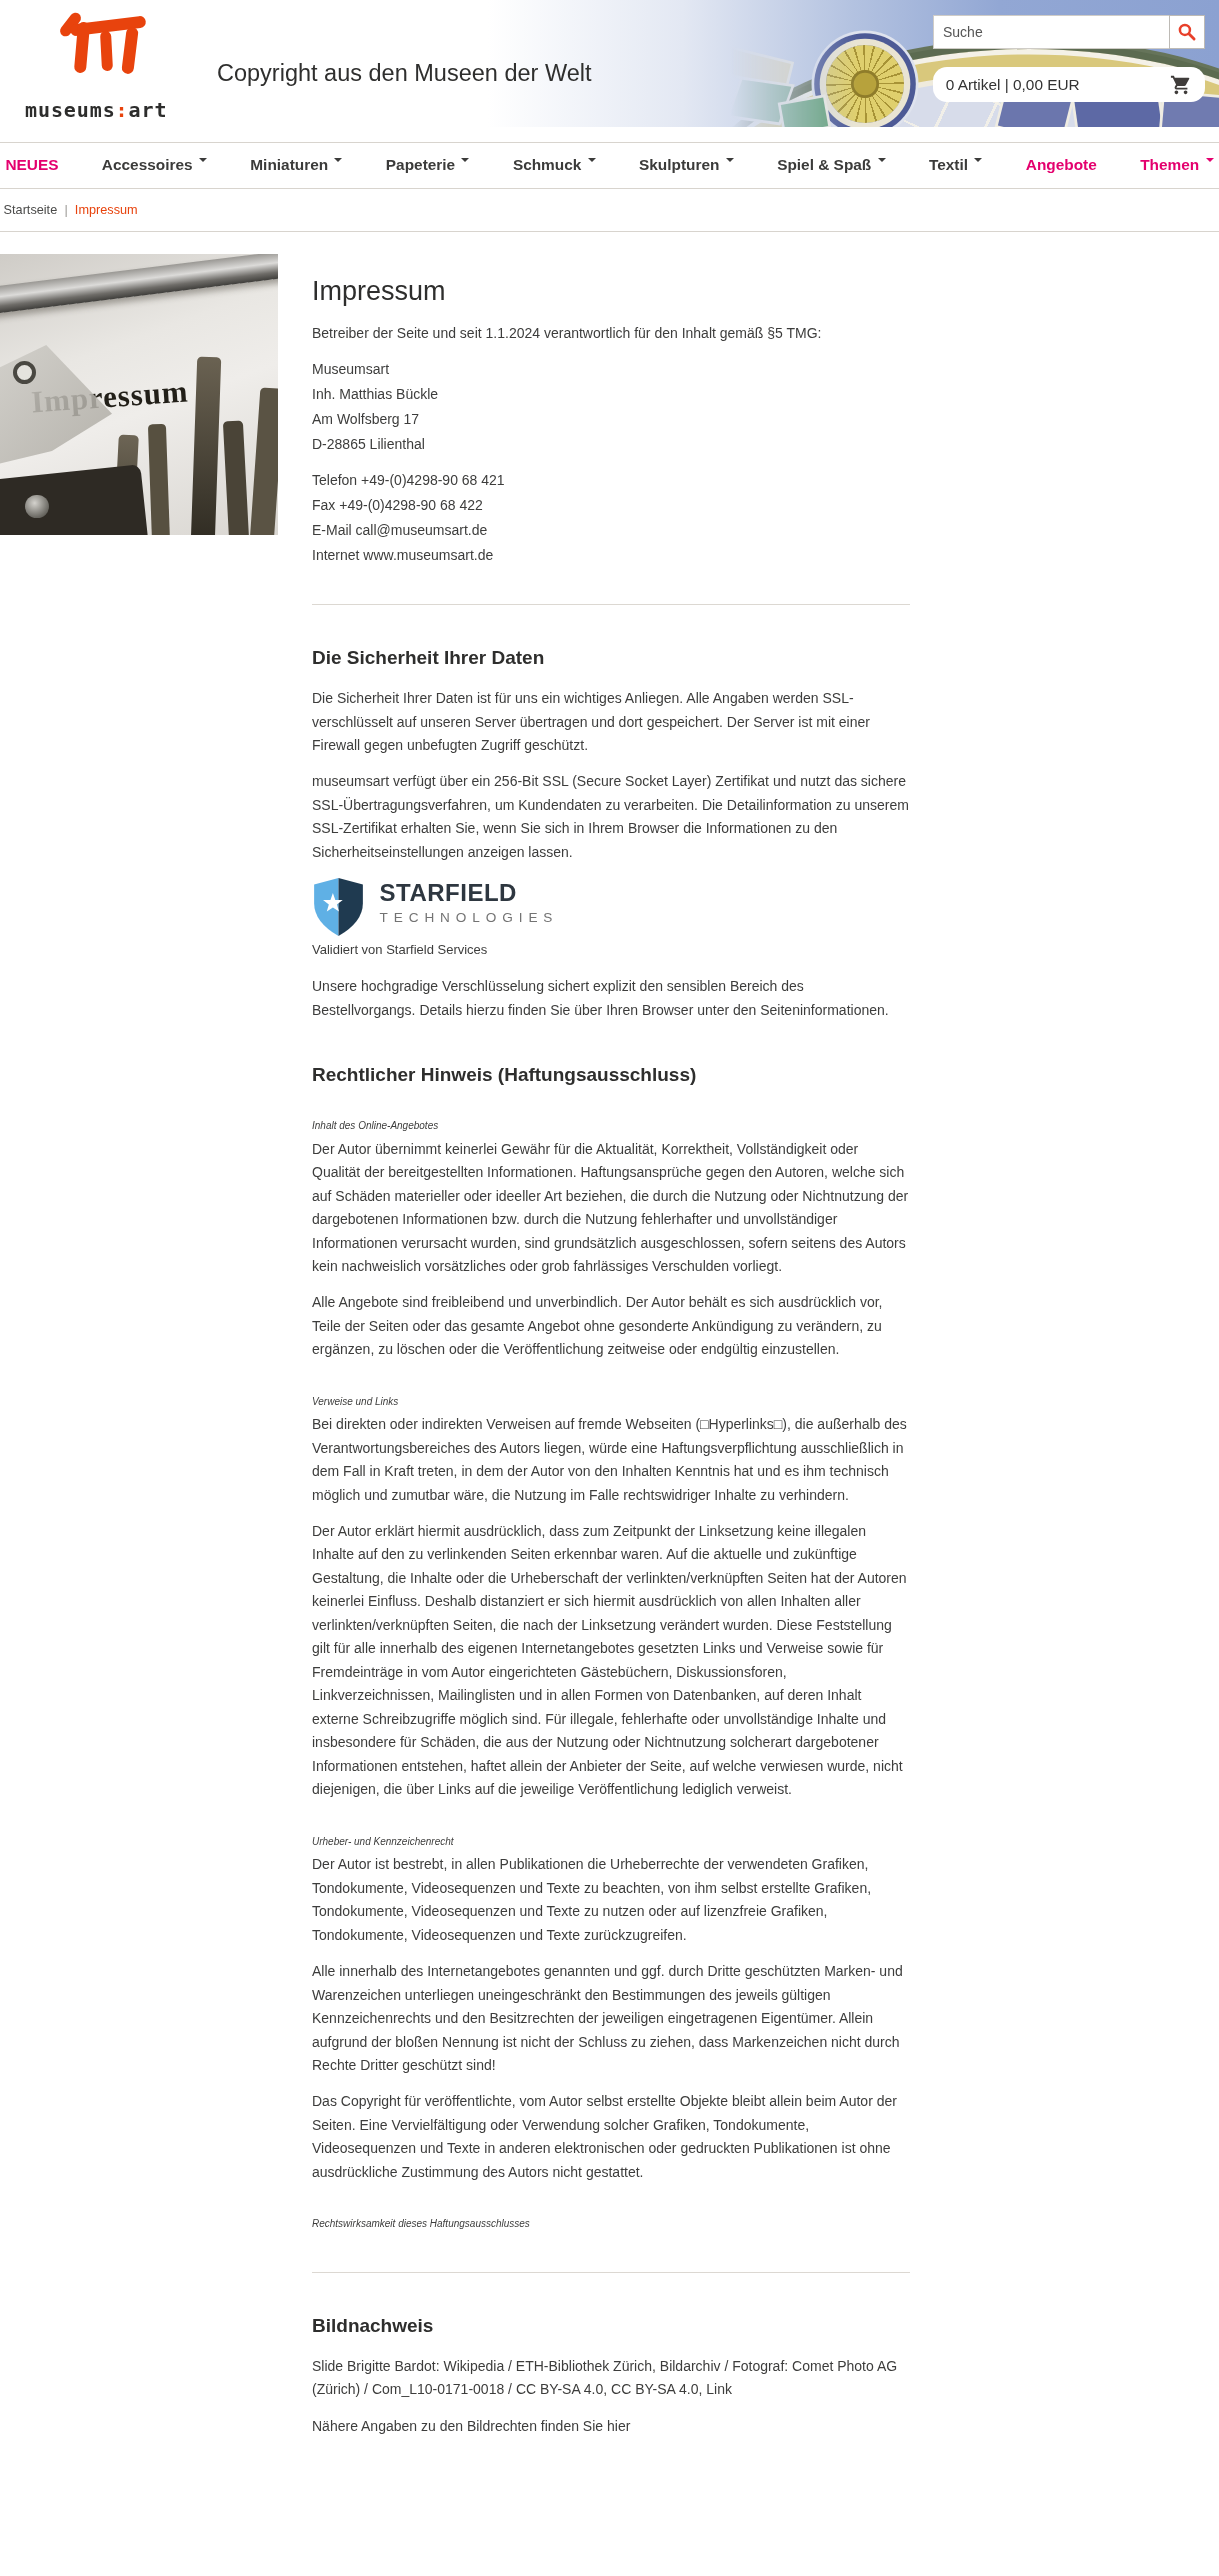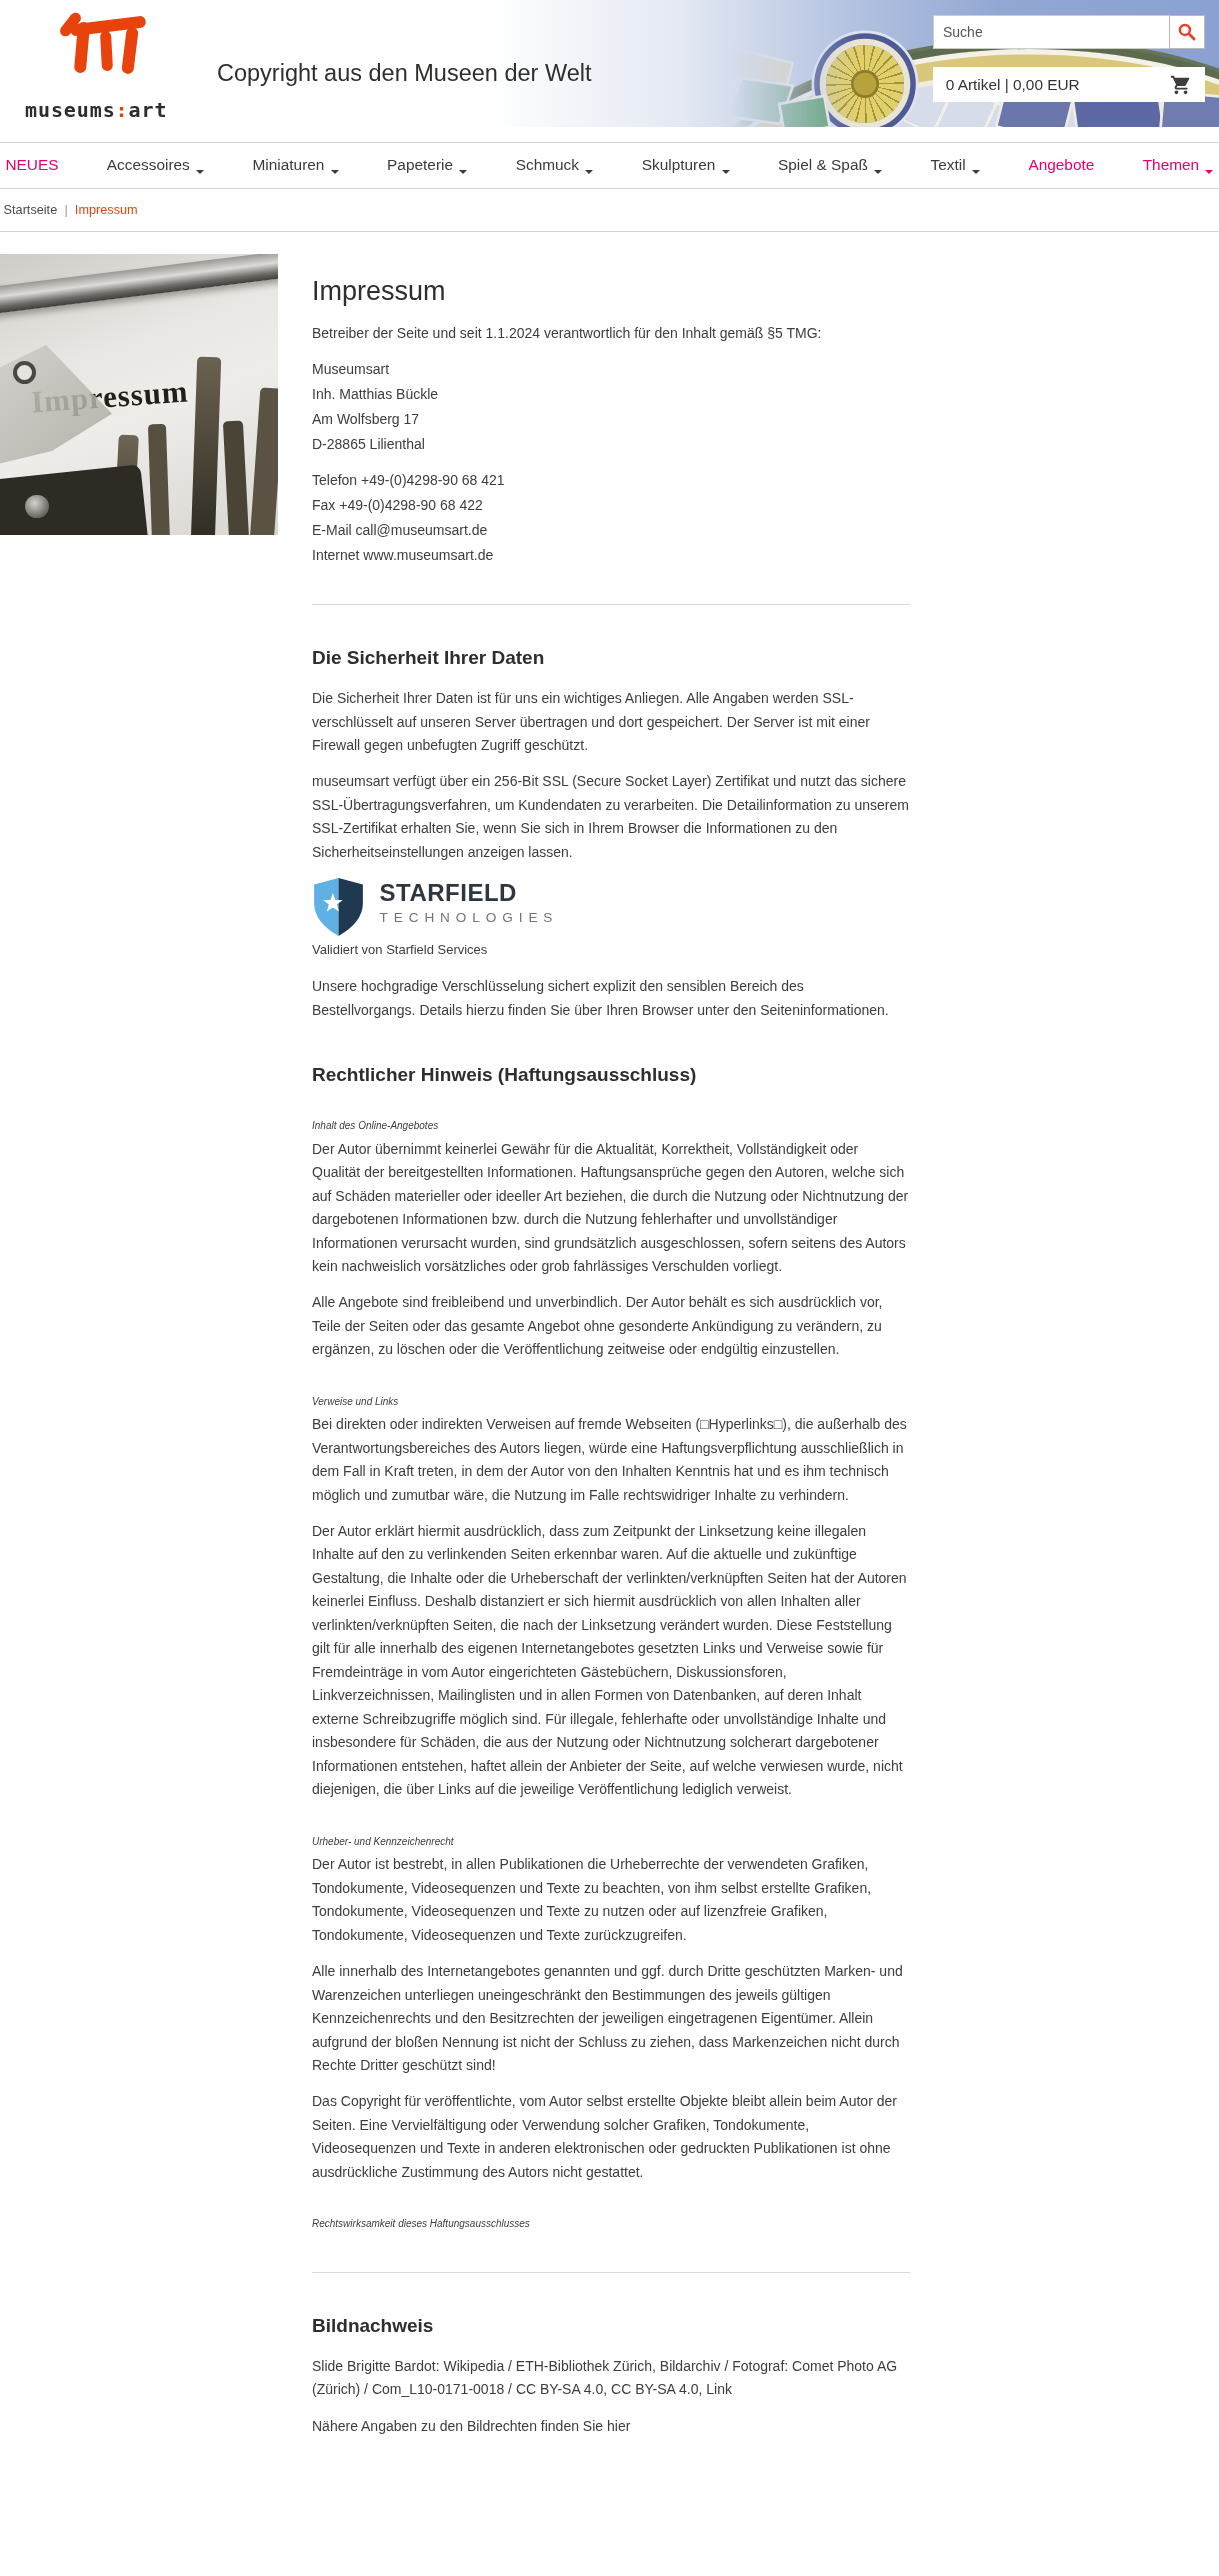--- a/index.html
+++ b/index.html
@@ -48,27 +48,27 @@
   .tagline { position:absolute; left:217px; top:60px; font-size:23.5px; color:#2f2f2e; }
 
   .search-box { position:absolute; left:933px; top:14.5px; width:272px; height:34px; display:flex; }
   .search-box input { flex:1; border:0.9px solid #cfccc7; border-right:none; background:#fff;
     padding:0 9px; font-size:14px; font-family:inherit; color:#444; outline:none; }
   .search-box input::placeholder { color:#555; opacity:1; }
   .search-btn { width:36px; height:34px; background:#fff; border:0.9px solid #bdbab5;
     display:flex; align-items:center; justify-content:center; cursor:pointer; }
   .cart-box { position:absolute; left:933px; top:67px; width:272px; height:35px; background:#fff;
     display:flex; align-items:center; justify-content:space-between; padding:0 12.7px;
-    font-size:15.4px; color:#333; cursor:pointer; }
+    font-size:15.4px; color:#333; cursor:pointer;border-radius:14px; }
 
   
   .navbar { margin-top:14.5px; height:47px; border-top:0.9px solid #d8d4ce; border-bottom:0.9px solid #d8d4ce;
     display:flex; align-items:center; justify-content:space-between; padding:0 5.4px; }
-  .nav-item { text-decoration:none; color:#3b3b3a; font-size:15.4px; display:flex; align-items:flex-end;
-    gap:6.3px; cursor:pointer; white-space:nowrap; }
+  .nav-item { text-decoration:none; color:#3b3b3a; font-size:15.4px; display:flex; align-items:flex-start;
+    gap:6.3px; cursor:pointer; white-space:nowrap;font-weight:bold; }
   .nav-item.accent { color:#e4006e; }
   .caret { width:0; height:0; border-left:4.5px solid transparent; border-right:4.5px solid transparent;
     border-top:4.5px solid #3b3b3a; display:inline-block; margin-top:1.8px; }
   .nav-item.accent .caret { border-top-color:#e4006e; }
 
   
   .breadcrumb { height:43px; display:flex; align-items:center; gap:7.2px; padding:0 3.6px;
     border-bottom:0.9px solid #d8d4ce; font-size:12.7px; }
   .bc-home { color:#4a4a49; text-decoration:none; cursor:pointer; }
   .bc-sep { color:#9a9894; }

